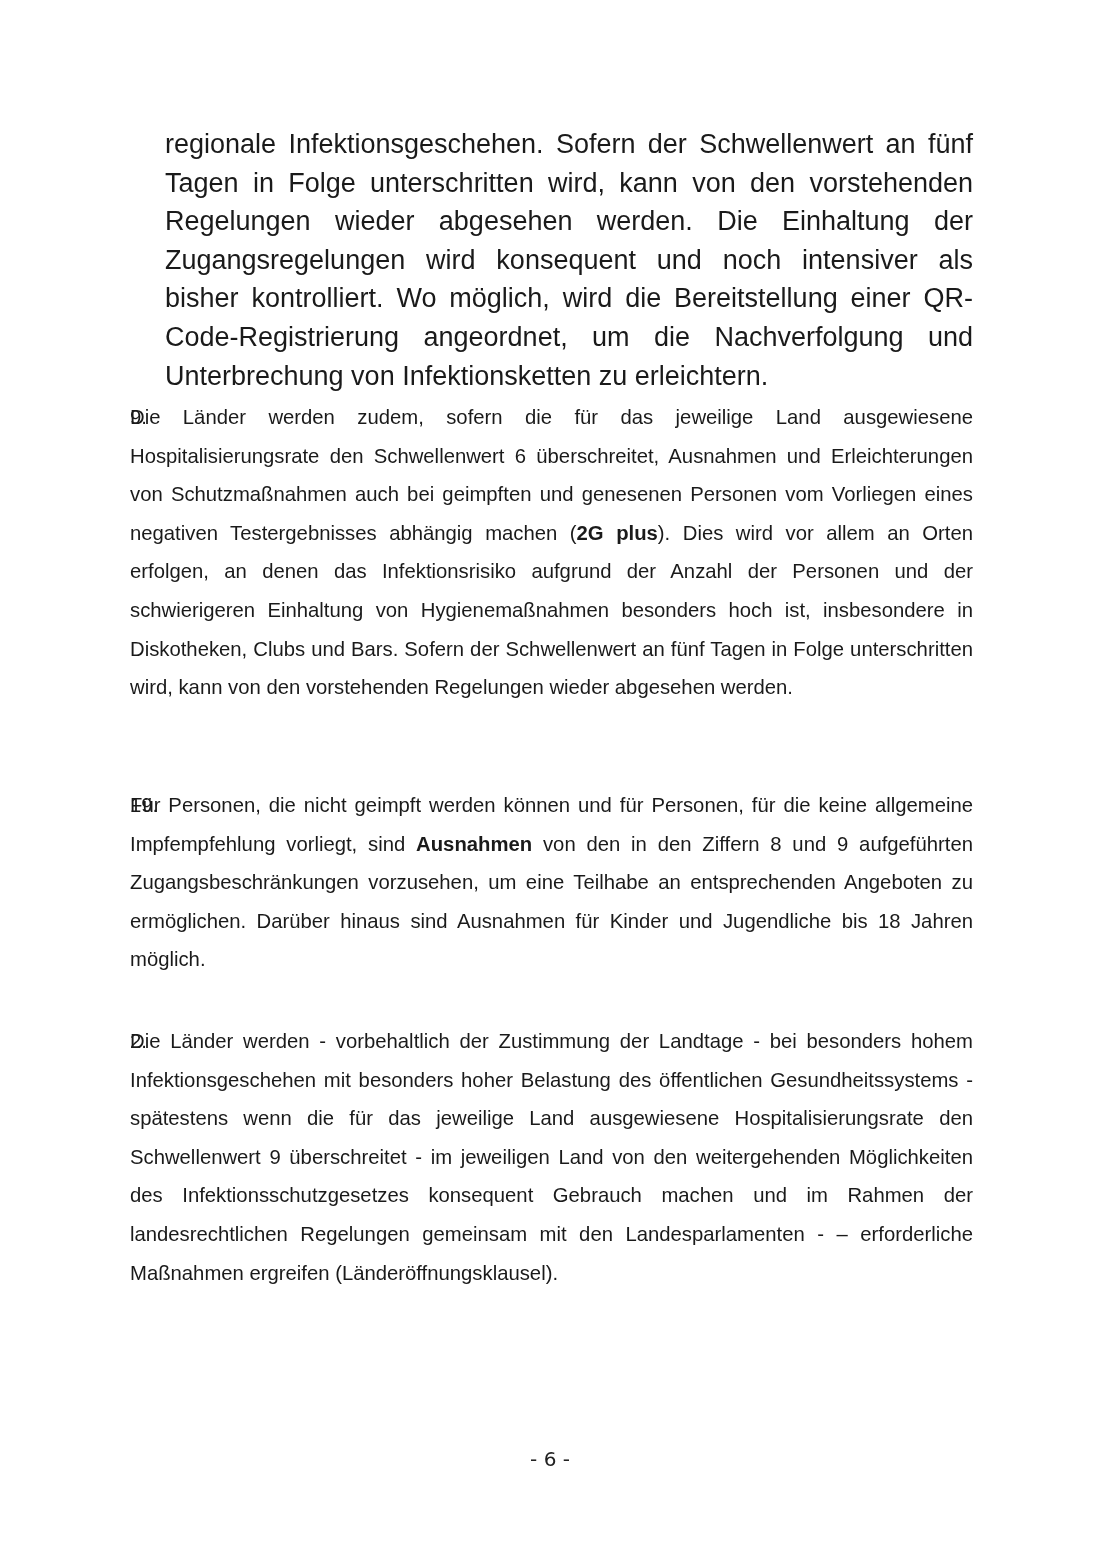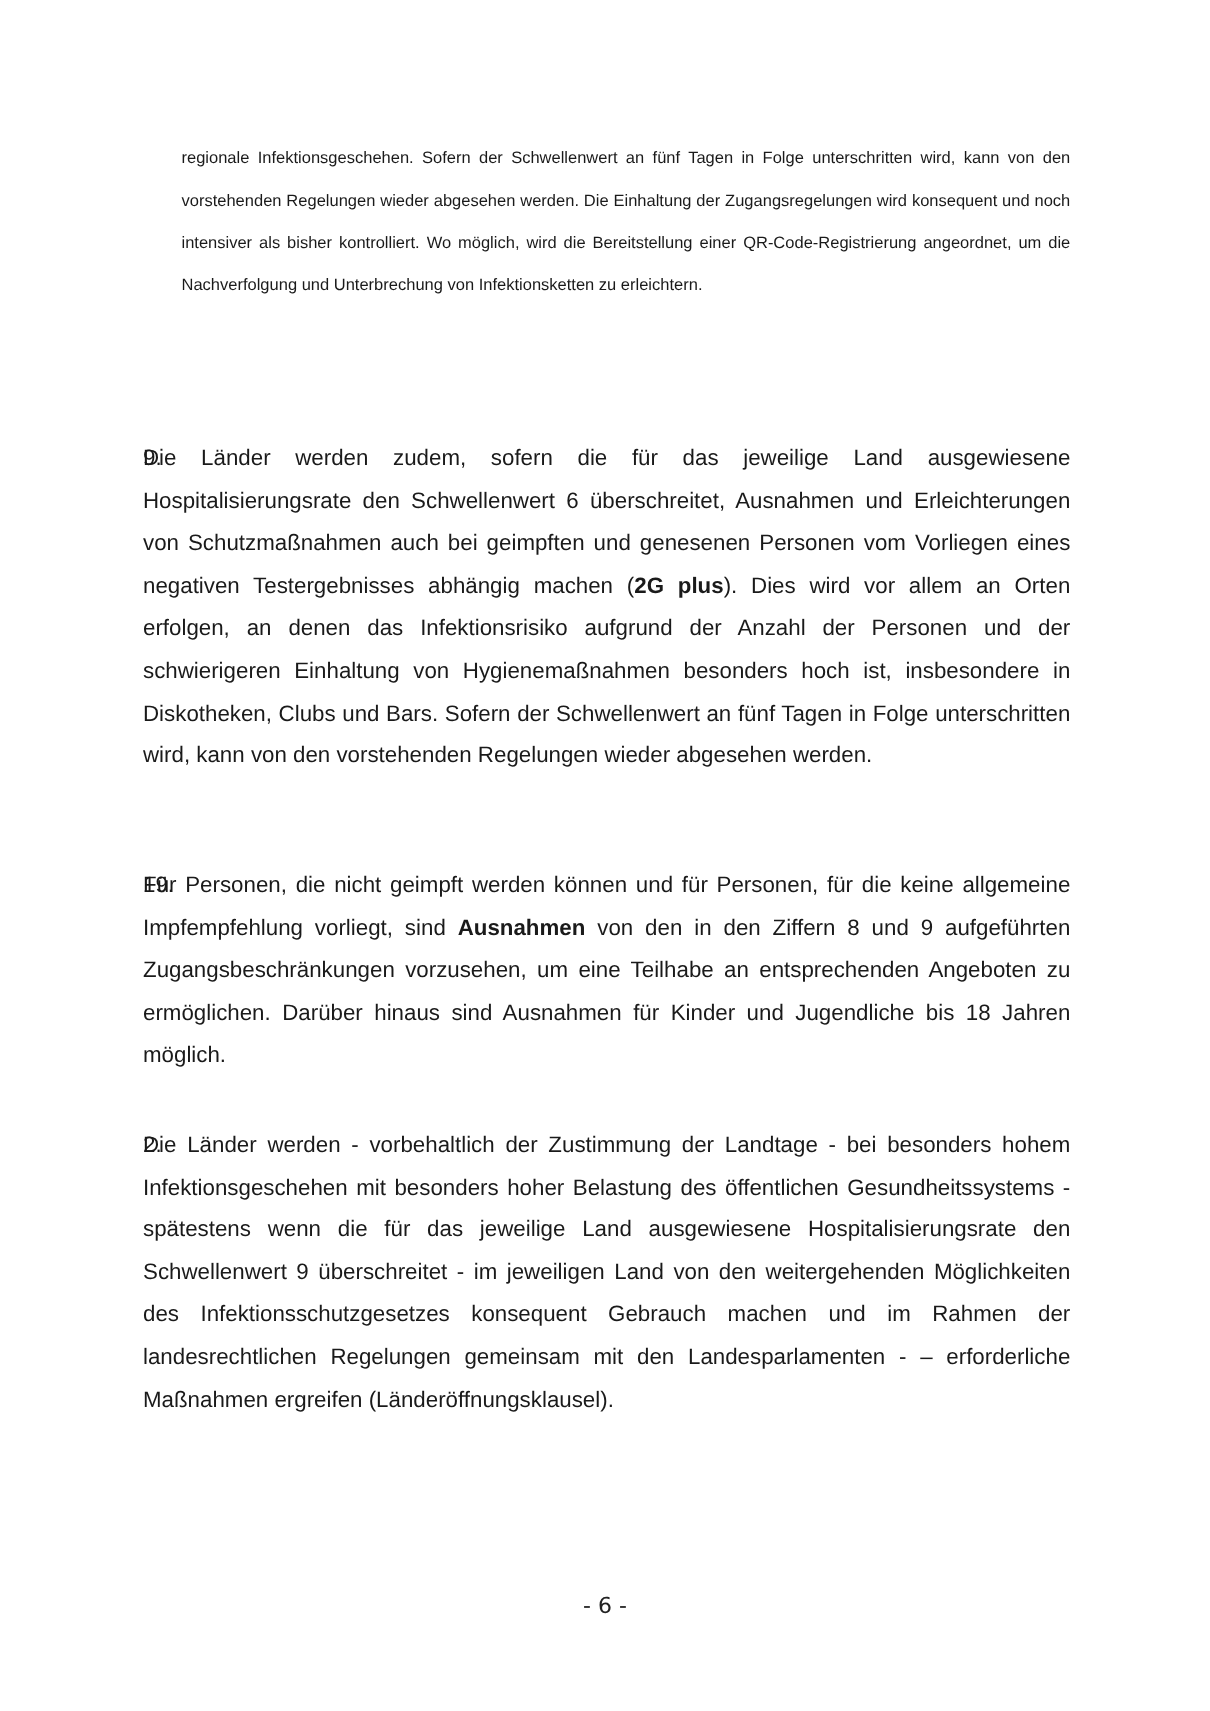--- a/index.html
+++ b/index.html
@@ -1,19 +1,19 @@
 <!DOCTYPE html>
 <html><head>
 <meta charset="utf-8">
 <style>
   html, body { margin: 0; padding: 0; background: #ffffff; }
   body { width: 1100px; height: 1555px; position: relative; overflow: hidden;
          font-family: "Liberation Sans", sans-serif; color: #1a1a1a; }
   .page { position: absolute; left: 0; top: 0; width: 1100px; height: 1555px; }
-  .para { position: absolute; left: 165px; width: 808px; font-size: 15px; line-height: 38.6px;
+  .para { position: absolute; left: 165px; width: 808px; font-size: 27px; line-height: 38.6px;
           text-align: justify; margin: 0; }
   .item { position: absolute; left: 130px; width: 843px; font-size: 20.3px; line-height: 38.6px; margin: 0; }
   .item .num { position: absolute; left: 0; top: 0; width: 35px; }
   .item .body { text-align: justify; display: block; }
   .item .body span { }
   b { font-weight: bold; }
   .page-number { position: absolute; left: 0; width: 1100px; top: 1447px; text-align: center;
                  font-family: "DejaVu Sans", sans-serif; font-size: 20px; color: #222; }
 </style>
 </head>

